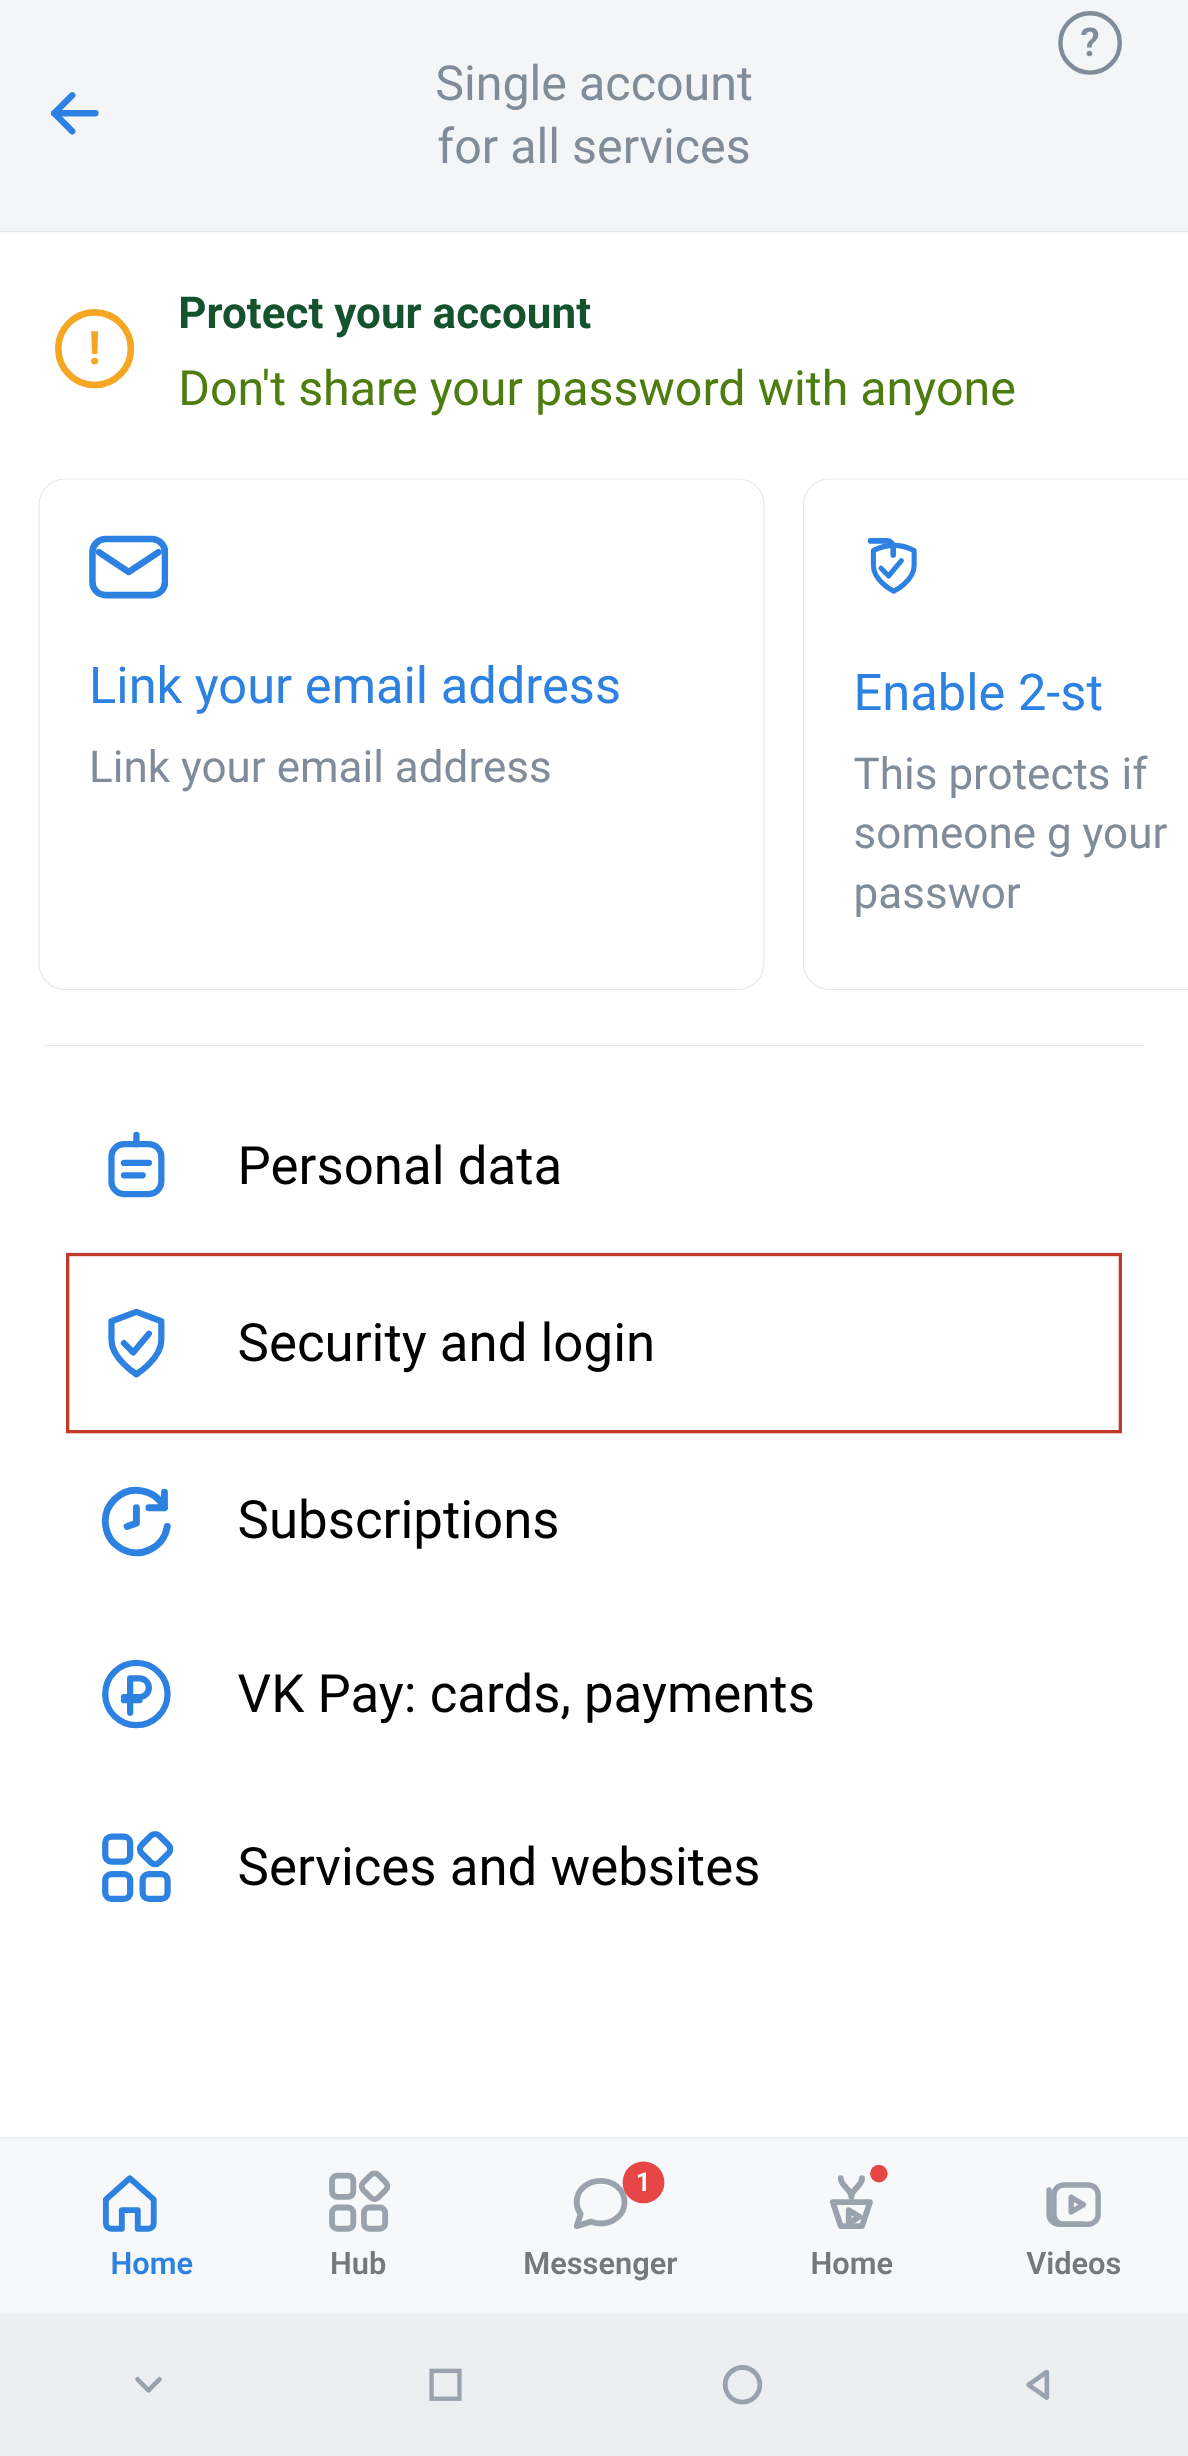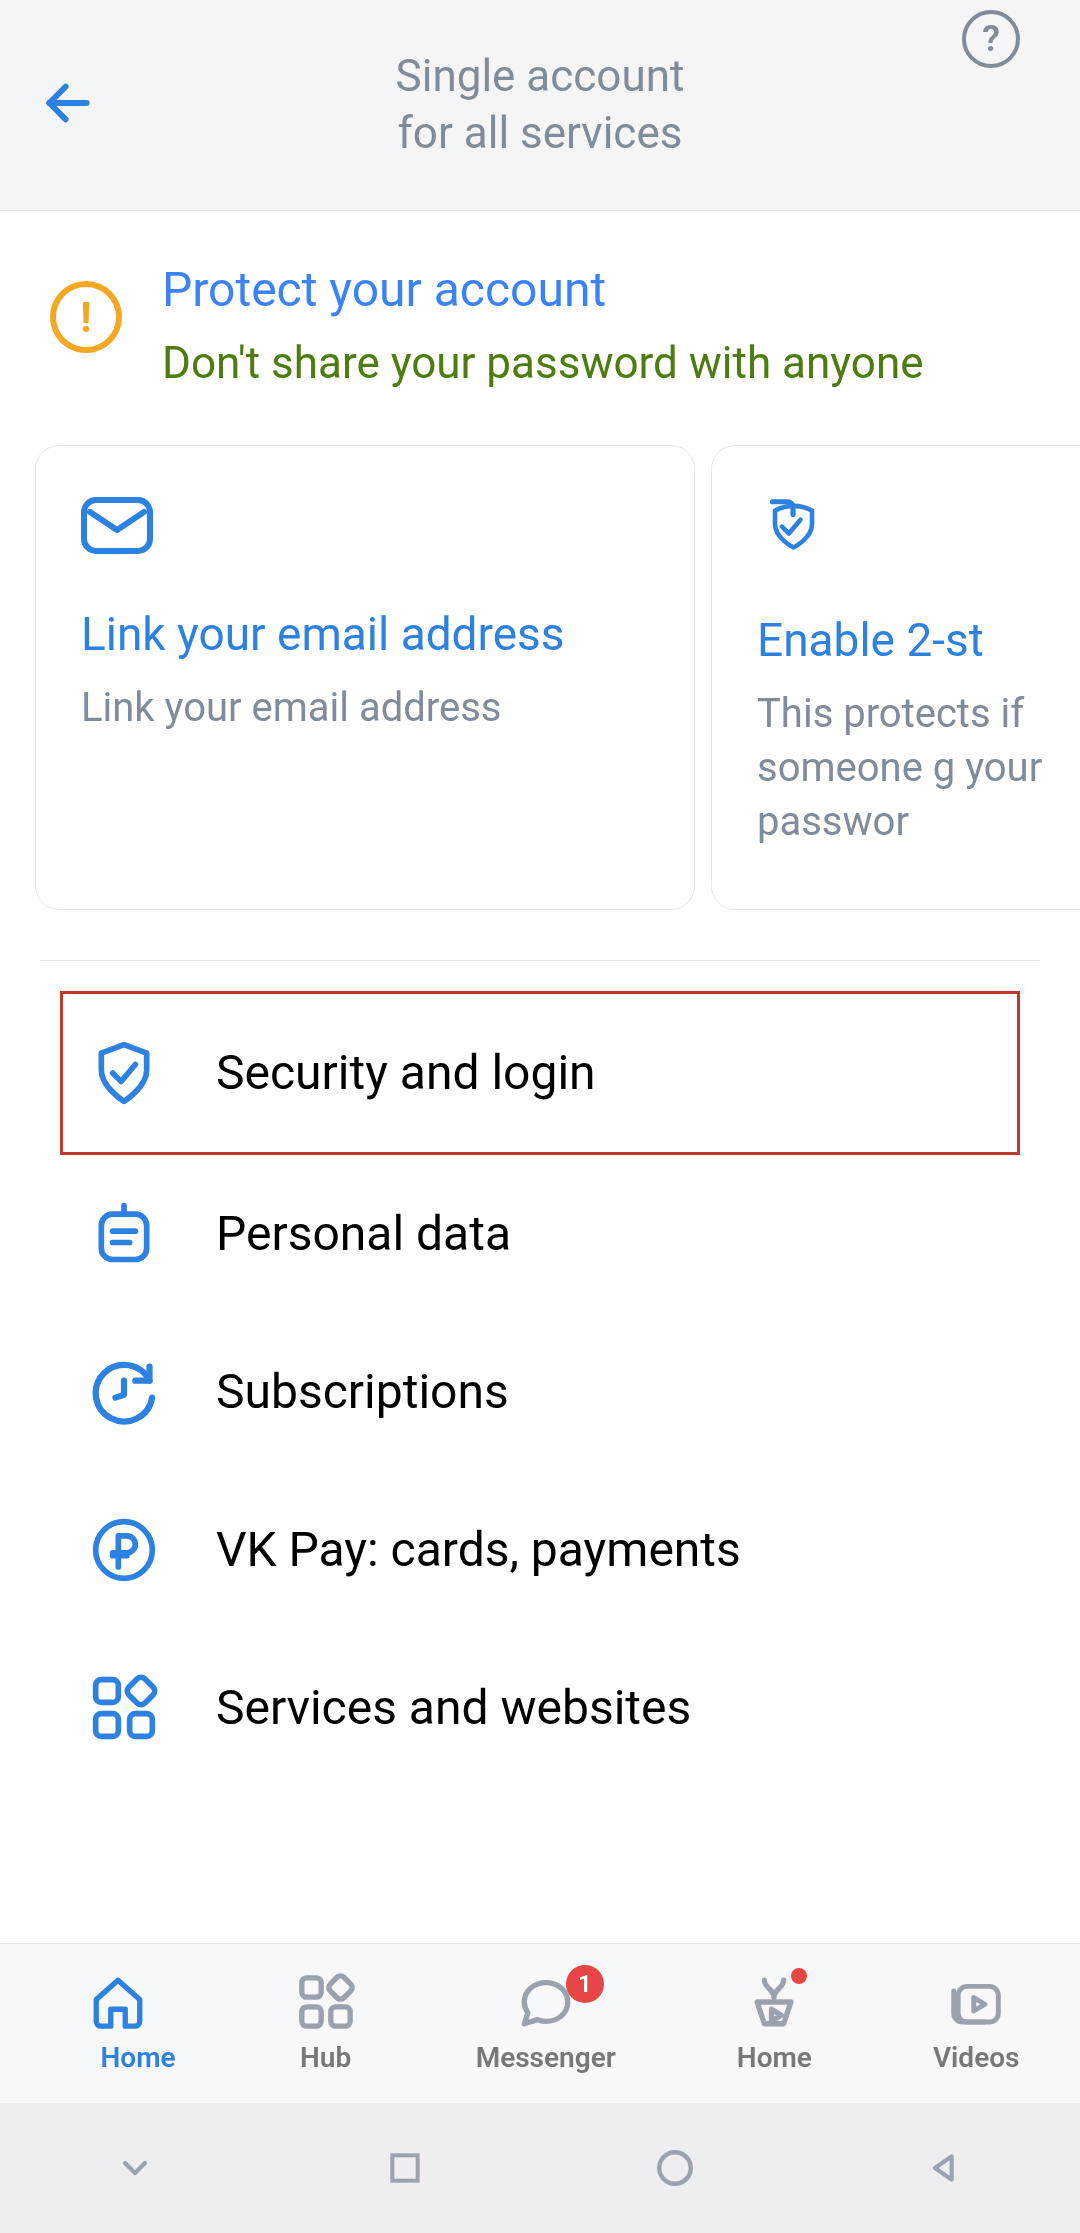--- a/index.html
+++ b/index.html
@@ -65,33 +65,33 @@
   display: flex;
   align-items: center;
   justify-content: center;
   color: #f5a623;
   font-size: 42px;
   font-weight: 700;
   flex-shrink: 0;
   margin-top: 20px;
 }
 .protect-text h2 {
-  font-size: 48px;
-  font-weight: 400;
-  color: #3b82f6;
+  font-size: 40px;
+  font-weight: 700;
+  color: #14532d;
   margin-bottom: 15px;
 }
 .protect-text p {
   font-size: 44px;
   color: #4d7c0f;
   line-height: 1.4;
 }
 .cards-row {
   display: flex;
-  gap: 16px;
+  gap: 35px;
   padding: 0 35px 50px 35px;
   overflow: hidden;
 }
 .card {
   background: #fff;
   border: 1px solid #e5e7ea;
   border-radius: 24px;
   padding: 50px 45px 60px 45px;
   min-height: 420px;
   flex-shrink: 0;
@@ -268,42 +268,42 @@
         <path d="M18 4c4 0 8 2 8 2v6c0 6-8 10-8 10s-8-4-8-10V6s4-2 8-2z" transform="translate(-2,0) scale(0.9)"></path>
         <polyline points="13 13 16 16 21 10" transform="translate(-2,0) scale(0.9)"></polyline>
       </svg>
     </div>
     <h3>Enable 2-st</h3>
     <p>This protects if someone g your passwor</p>
   </div>
 </div>
 
 <div class="menu-list">
-  <div class="menu-item highlighted">
-    <div class="menu-icon">
-      <svg width="68" height="68" viewBox="0 0 24 24" fill="none" stroke="currentColor" stroke-width="2" stroke-linecap="round" stroke-linejoin="round">
-        <path d="M12 2l8 3v6c0 6-8 11-8 11S4 17 4 11V5l8-3z"></path>
-        <polyline points="8 12 11 15 16 9"></polyline>
-      </svg>
-    </div>
-    <div class="menu-label">Security and login</div>
-  </div>
-
   <div class="menu-item">
     <div class="menu-icon">
       <svg width="68" height="68" viewBox="0 0 24 24" fill="none" stroke="currentColor" stroke-width="2" stroke-linecap="round" stroke-linejoin="round">
         <path d="M12 2v3"></path>
         <rect x="4" y="5" width="16" height="16" rx="4"></rect>
         <line x1="8" y1="11" x2="16" y2="11"></line>
         <line x1="8" y1="15" x2="14" y2="15"></line>
       </svg>
     </div>
     <div class="menu-label">Personal data</div>
   </div>
 
+  <div class="menu-item highlighted">
+    <div class="menu-icon">
+      <svg width="68" height="68" viewBox="0 0 24 24" fill="none" stroke="currentColor" stroke-width="2" stroke-linecap="round" stroke-linejoin="round">
+        <path d="M12 2l8 3v6c0 6-8 11-8 11S4 17 4 11V5l8-3z"></path>
+        <polyline points="8 12 11 15 16 9"></polyline>
+      </svg>
+    </div>
+    <div class="menu-label">Security and login</div>
+  </div>
+
   <div class="menu-item">
     <div class="menu-icon">
       <svg width="68" height="68" viewBox="0 0 24 24" fill="none" stroke="currentColor" stroke-width="2.2" stroke-linecap="round" stroke-linejoin="round">
         <path d="M21 8a10 10 0 10.9 6"></path>
         <polyline points="21 3 21 8 16 8"></polyline>
         <polyline points="12 8 12 13 9 14"></polyline>
       </svg>
     </div>
     <div class="menu-label">Subscriptions</div>
   </div>

